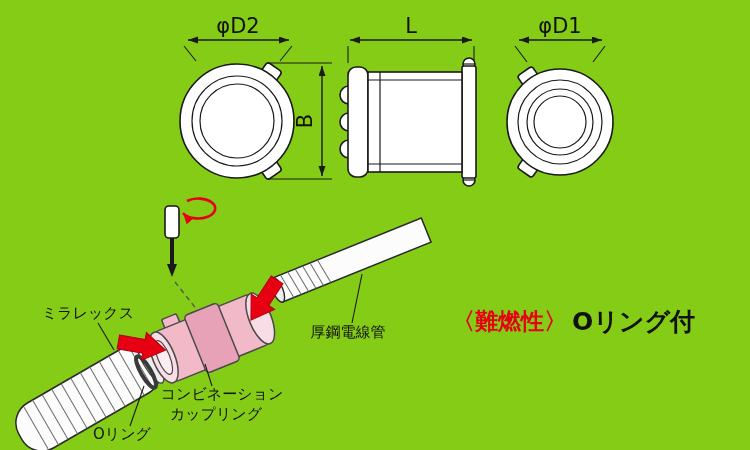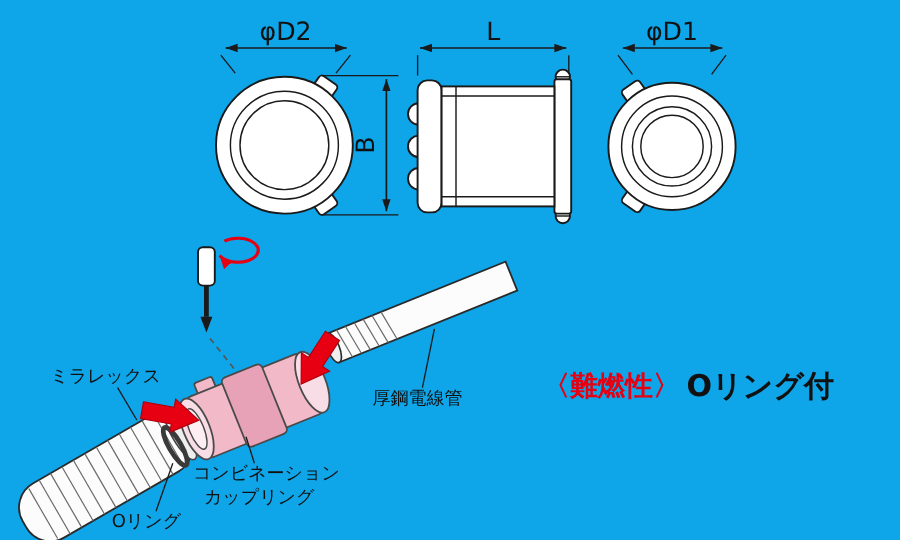--- a/index.html
+++ b/index.html
@@ -1,16 +1,16 @@
 <!DOCTYPE html>
 <html><head>
 <meta charset="utf-8">
 <style>
   html,body{margin:0;padding:0;background:#ffffff;}
-  .page{position:relative;width:750px;height:450px;background:#0ea5e9;overflow:hidden;
+  .page{position:relative;width:750px;height:450px;background:#84cc16;overflow:hidden;
         font-family:"DejaVu Sans","Liberation Sans",sans-serif;}
   svg{display:block;}
   text{font-family:"DejaVu Sans","Liberation Sans",sans-serif;fill:#111;}
   .dim-text{font-size:21px;}
   .callout-text{font-size:15px;}
   .cap-red{font-size:23px;font-weight:bold;fill:#e60012;}
   .cap-black{font-size:25px;font-weight:bold;fill:#111;}
   .outline{fill:#ffffff;stroke:#1a1a1a;stroke-width:1.6;}
   .thin{fill:none;stroke:#1a1a1a;stroke-width:1.2;}
   .dim-line{stroke:#1a1a1a;stroke-width:1.4;fill:none;}

